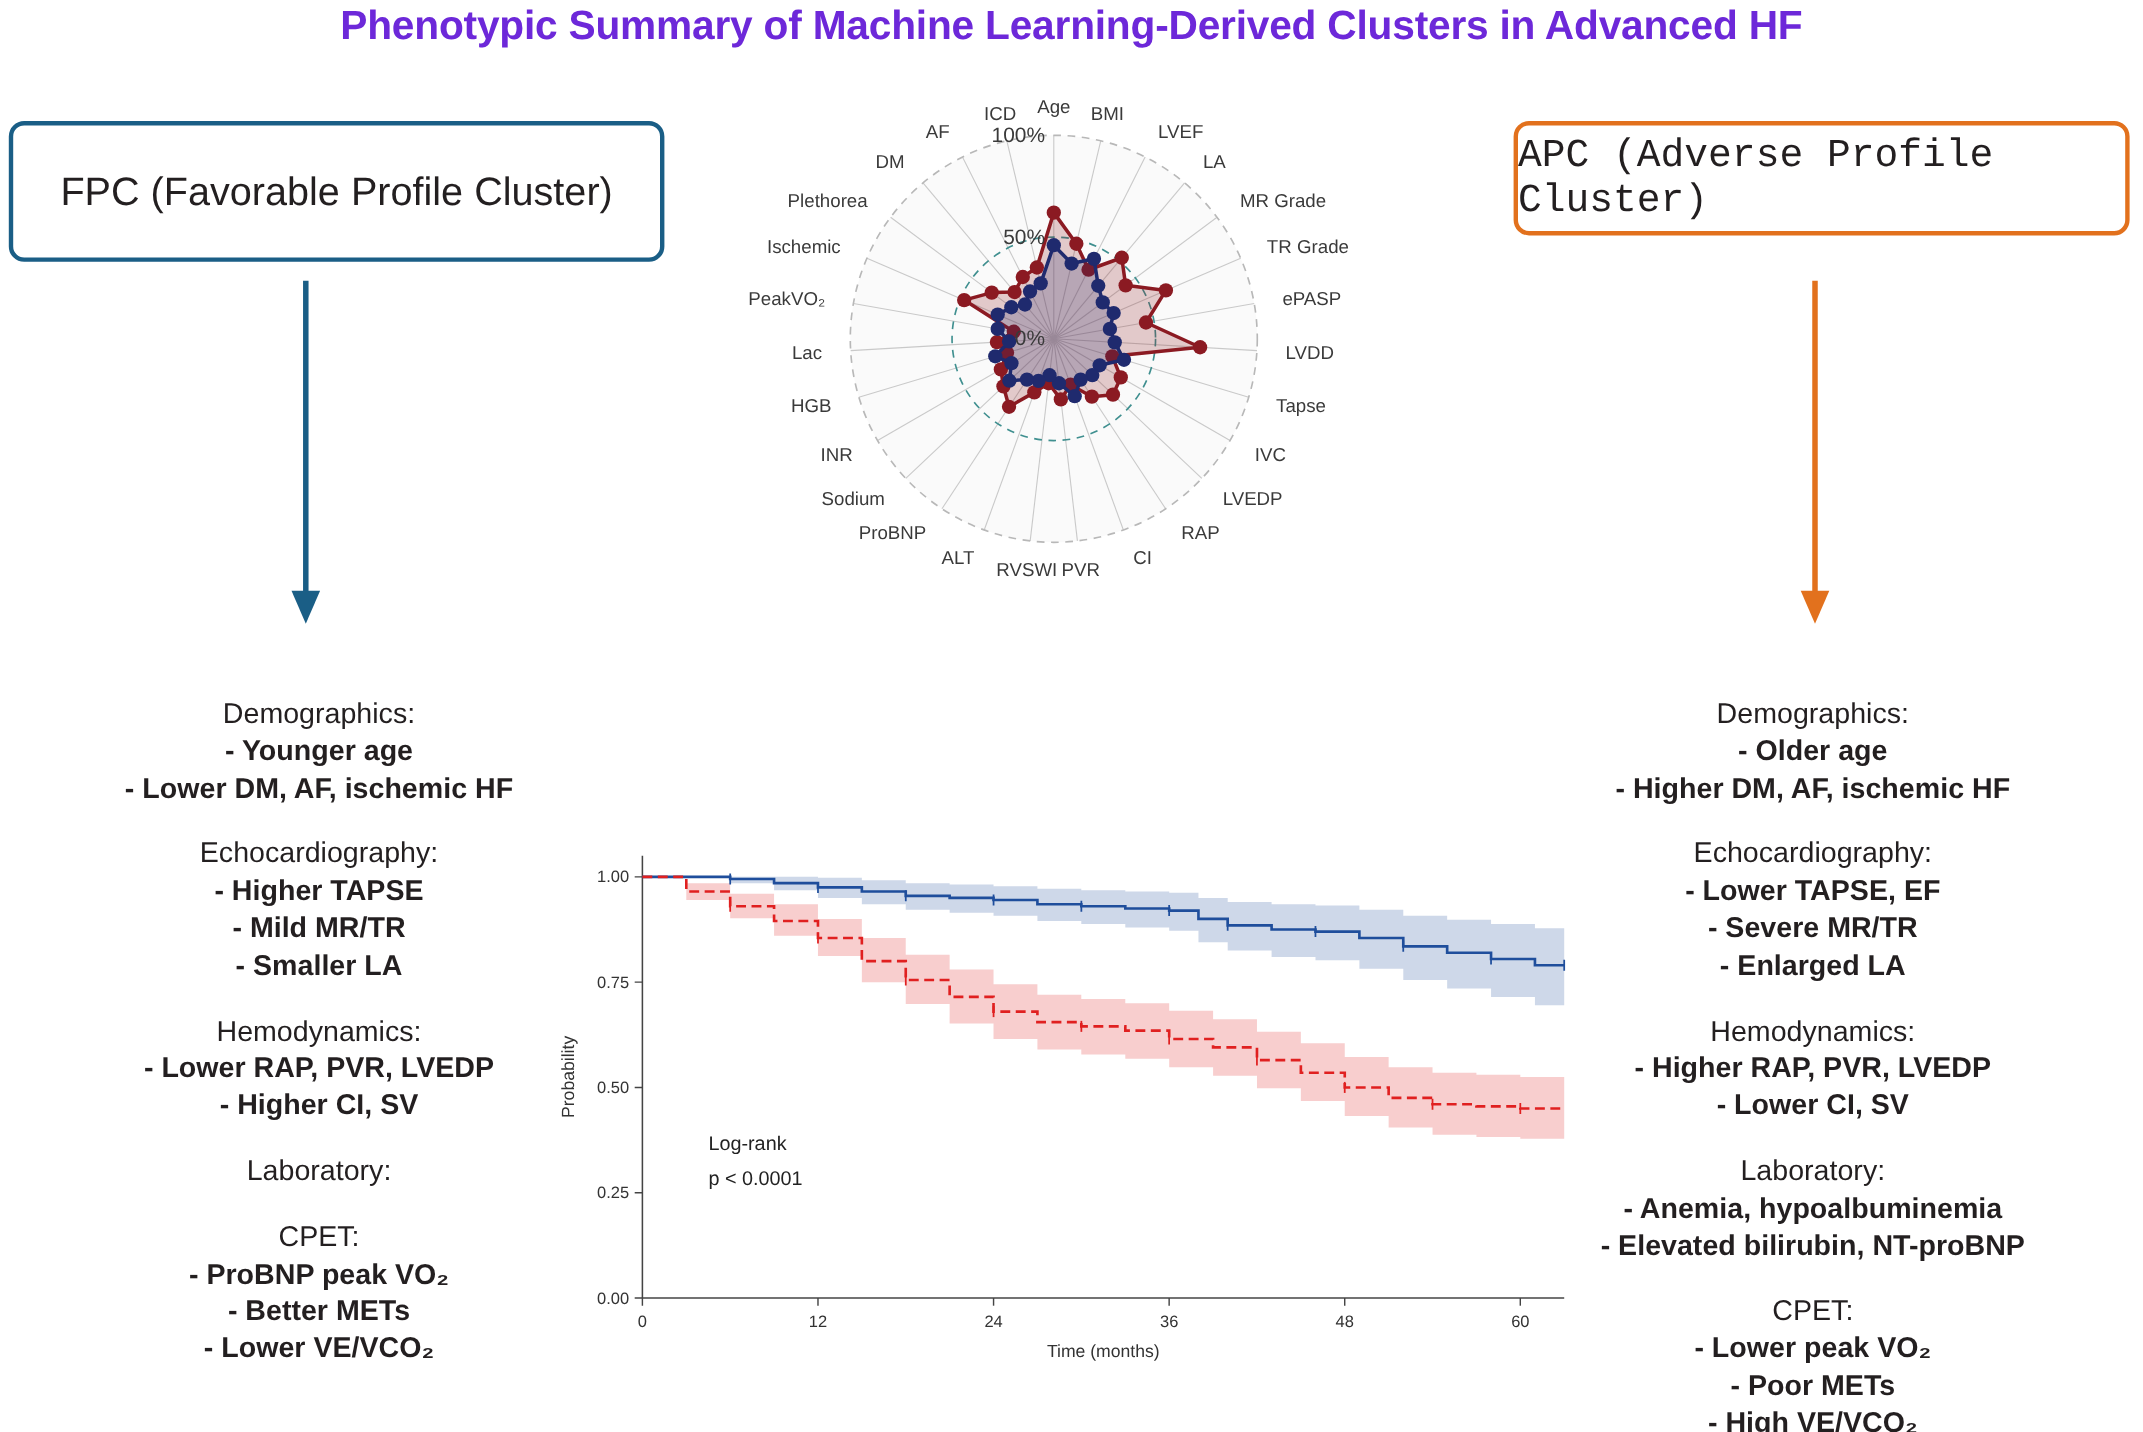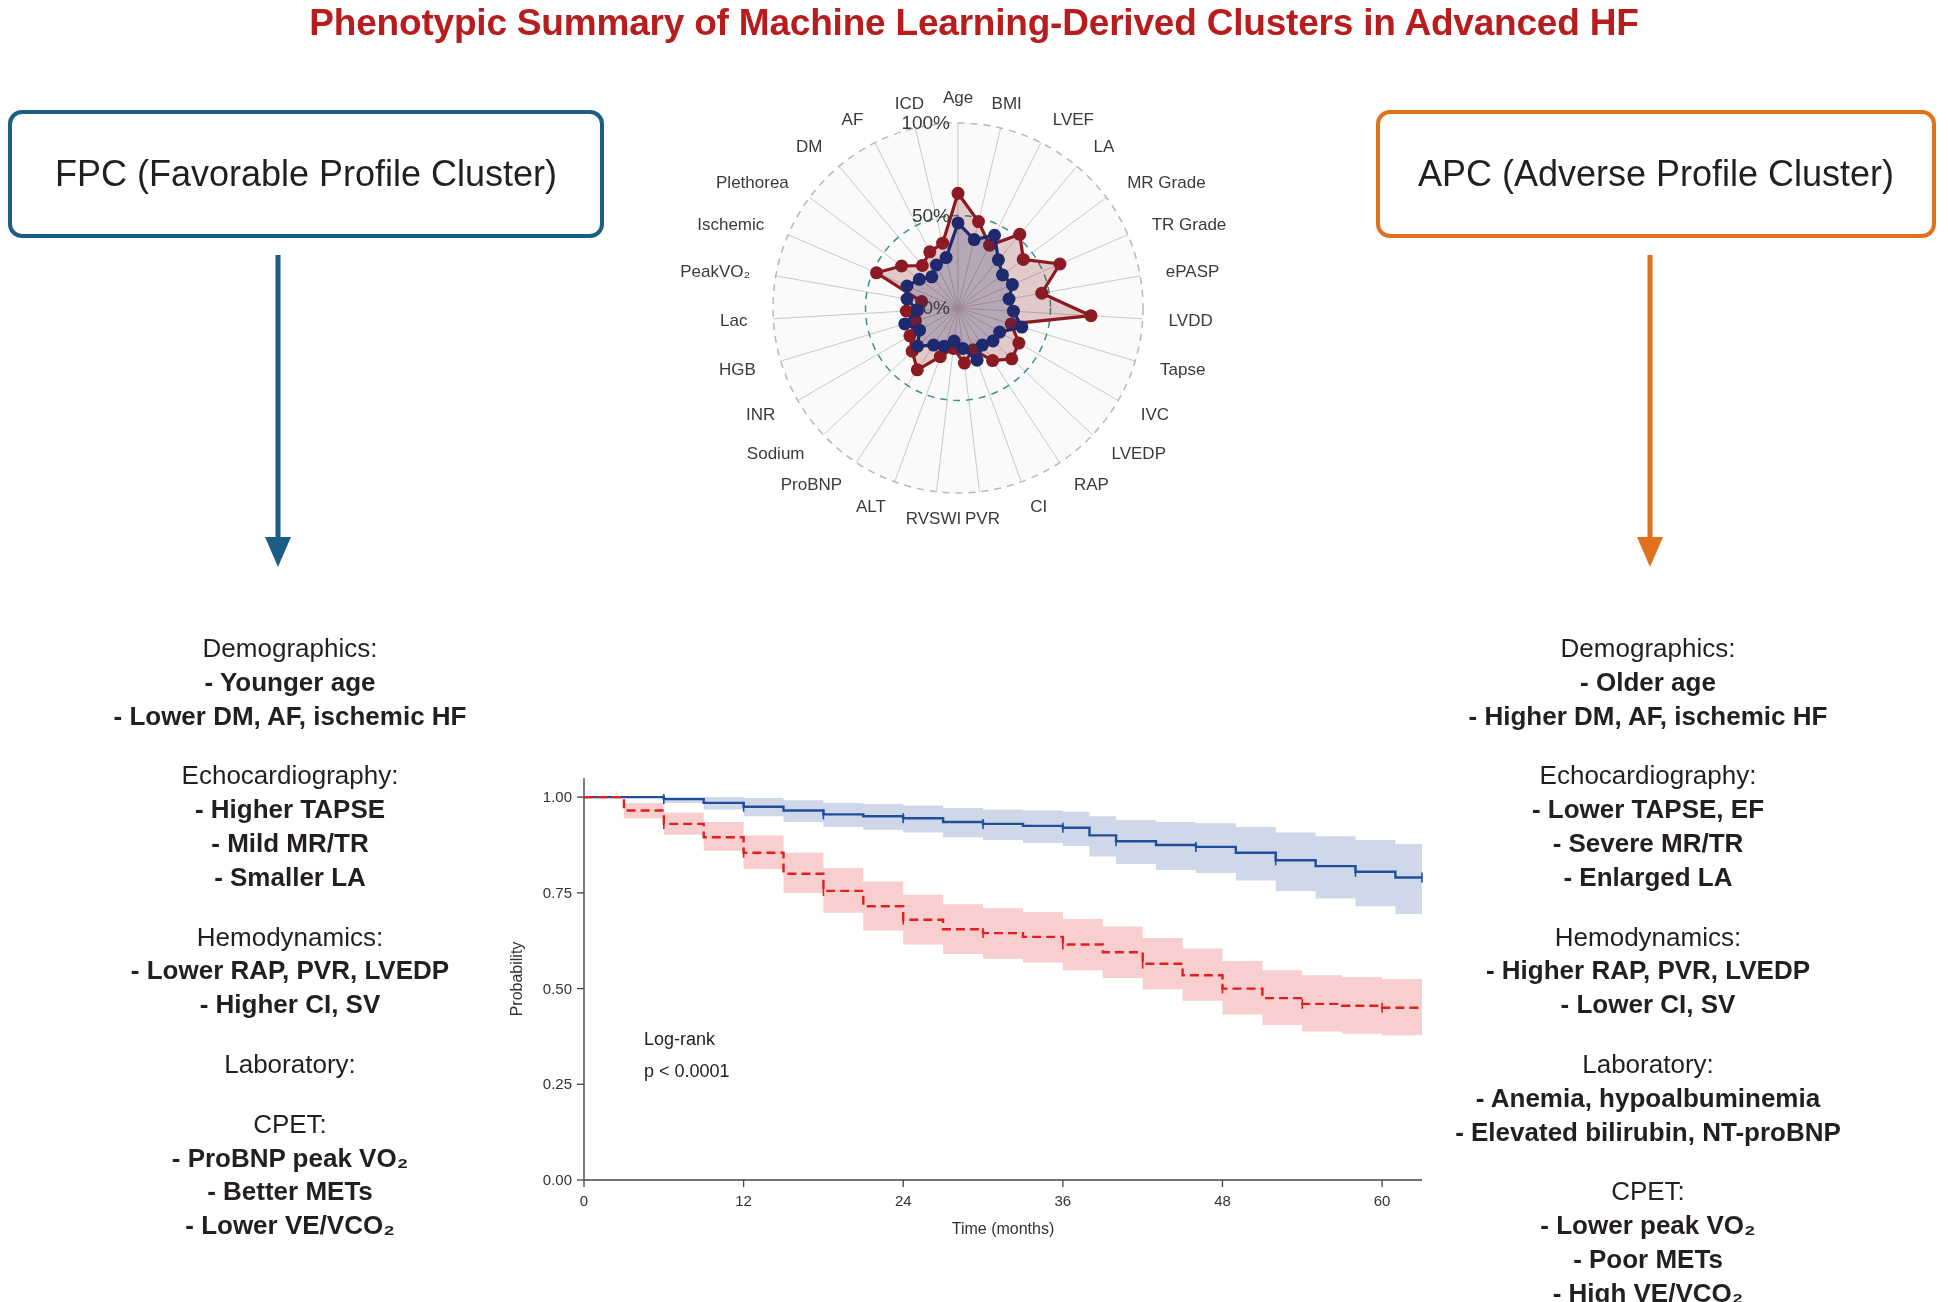--- a/index.html
+++ b/index.html
@@ -17,21 +17,21 @@
   }
   #page-title {
     position: absolute;
     top: 2px;
     left: 0;
     width: 1948px;
     text-align: center;
     font-size: 37px;
     font-weight: bold;
     letter-spacing: -0.2px;
-    color: #b91c1c;
+    color: #6d28d9;
   }
   
   .cluster-box {
     position: absolute;
     box-sizing: border-box;
     border-radius: 14px;
     display: flex;
     align-items: center;
     justify-content: center;
     font-size: 36px;
@@ -41,22 +41,23 @@
     left: 8px;
     top: 110px;
     width: 596px;
     height: 128px;
     border: 4px solid #1a5e86;
   }
   #apc-box {
     left: 1376px;
     top: 110px;
     width: 560px;
-    height: 128px;
+    height: 104px;
     border: 4px solid #e2711d;
+    font-family: Liberation Mono, monospace;
   }
   
   .arrow-wrap {
     position: absolute;
   }
   #fpc-arrow { left: 258px; top: 255px; }
   #apc-arrow { left: 1630px; top: 255px; }
 
   
   .text-col {

